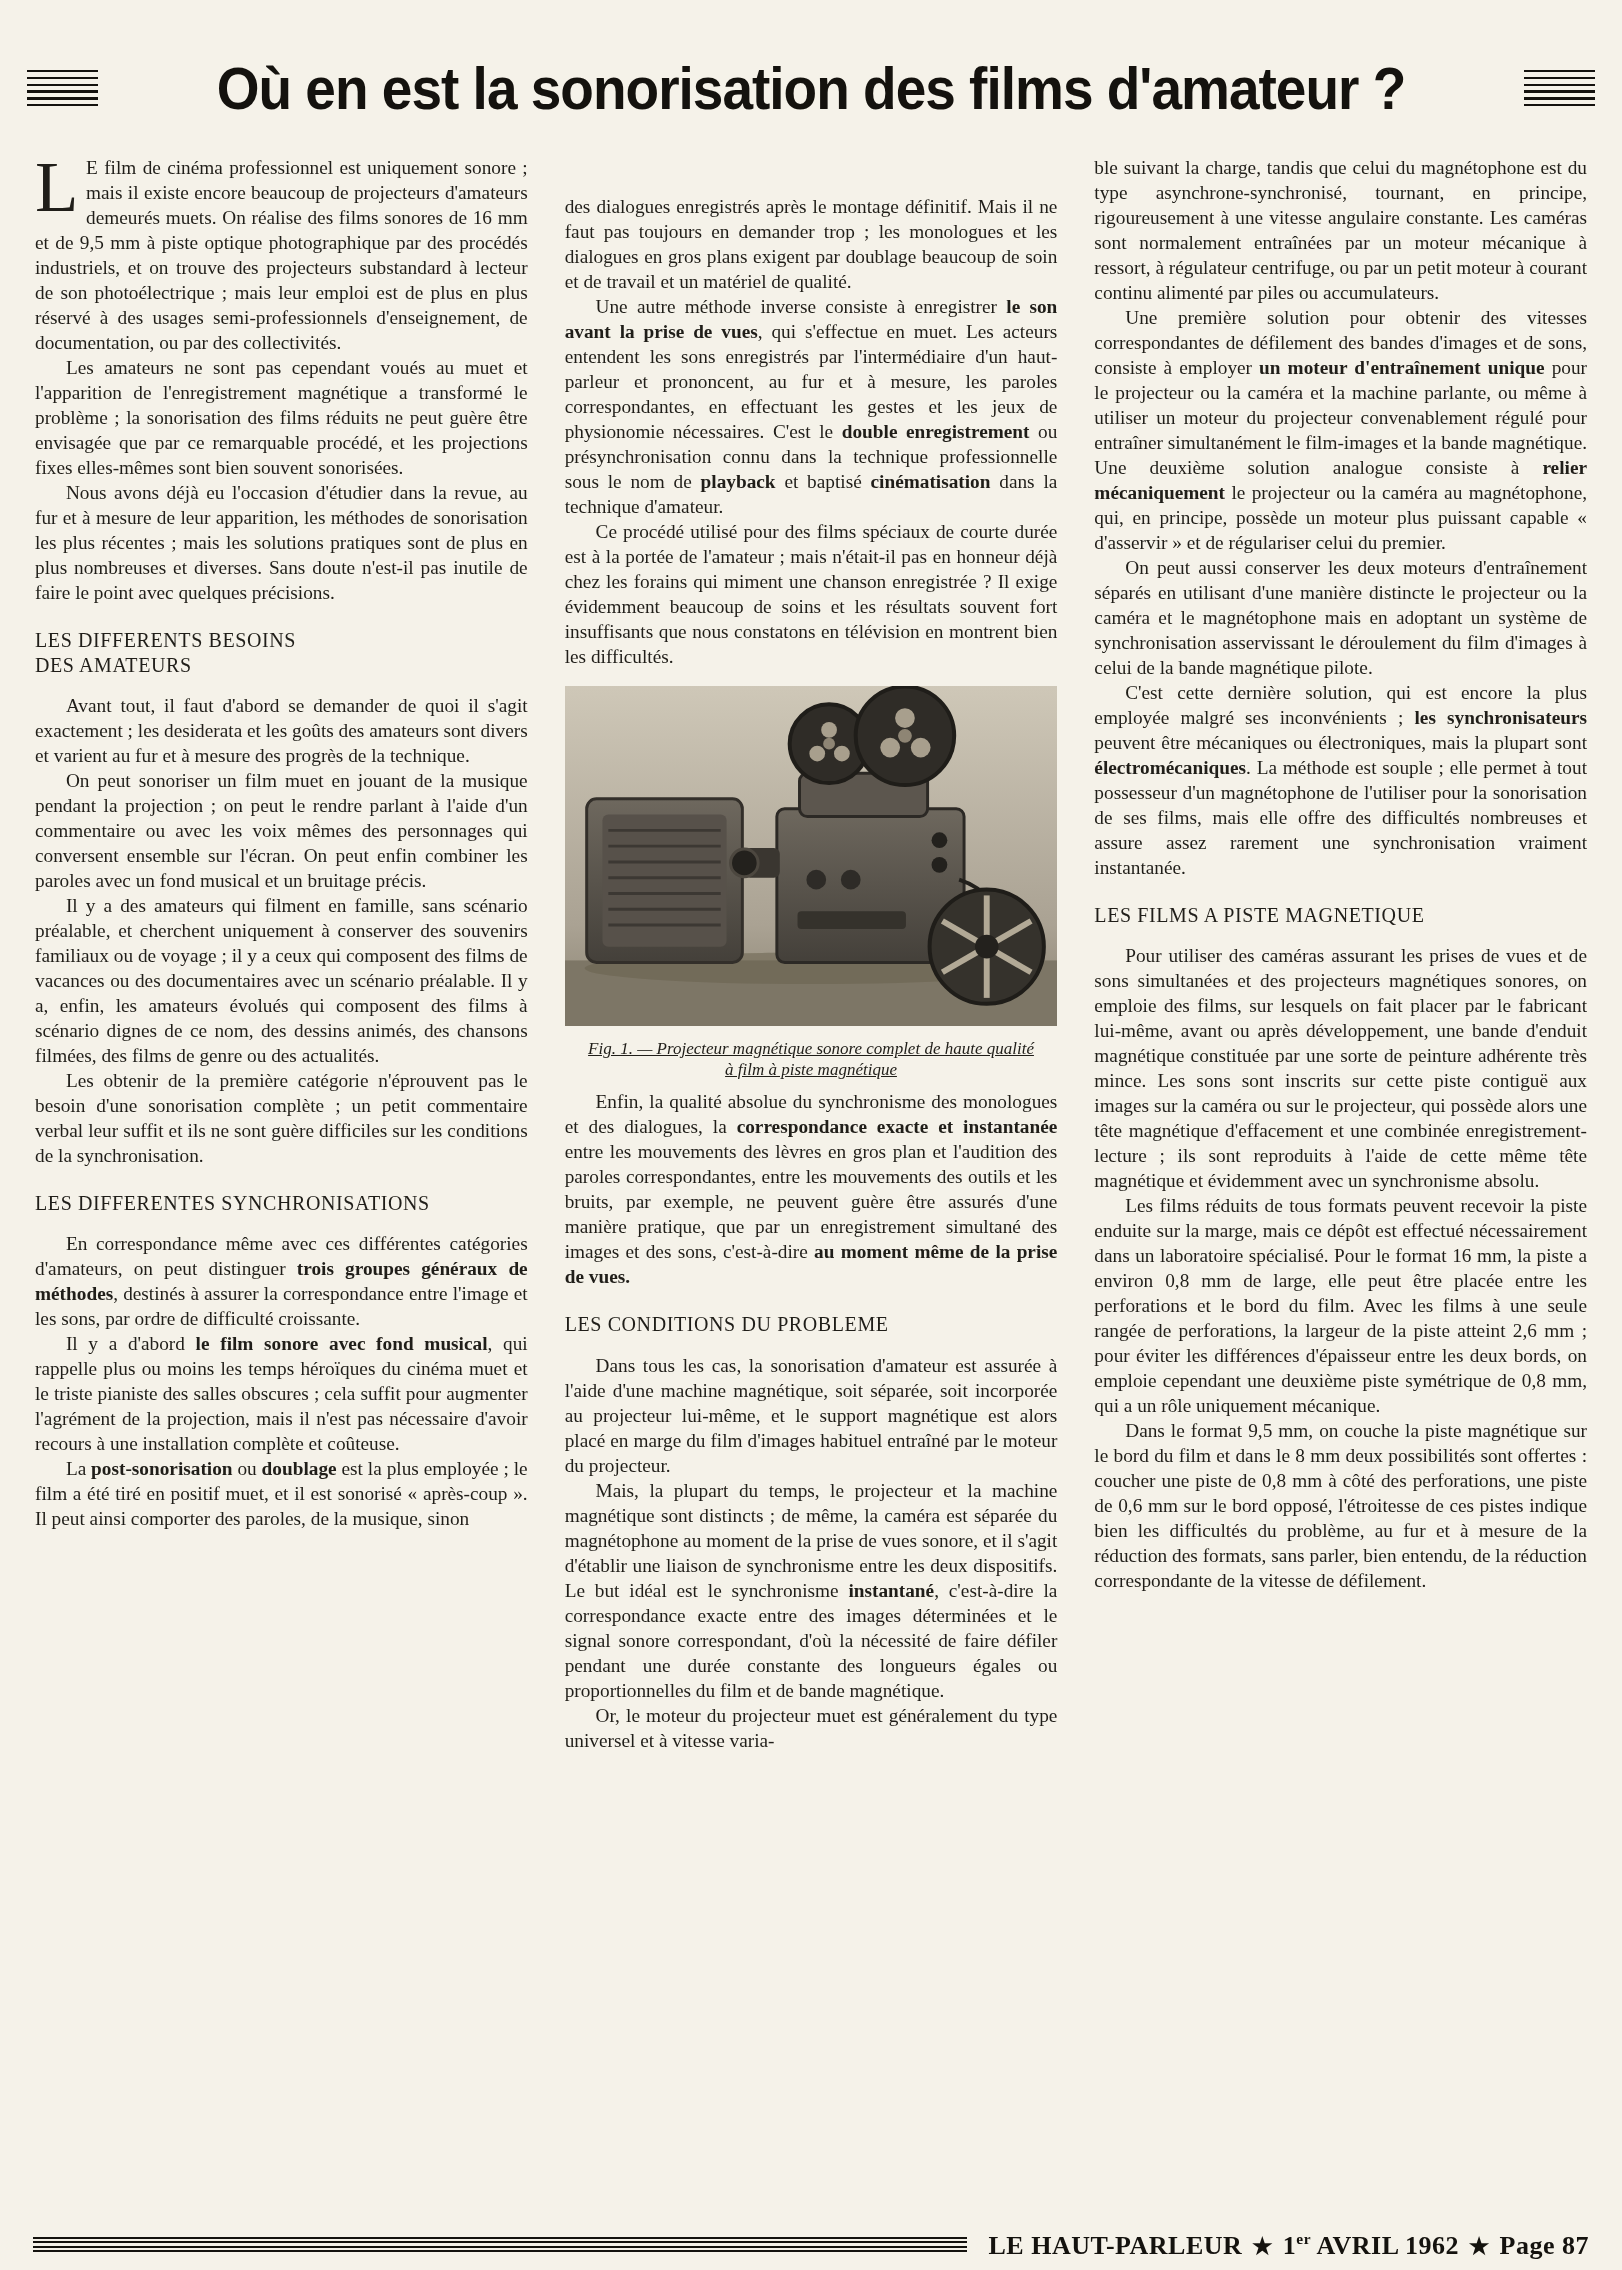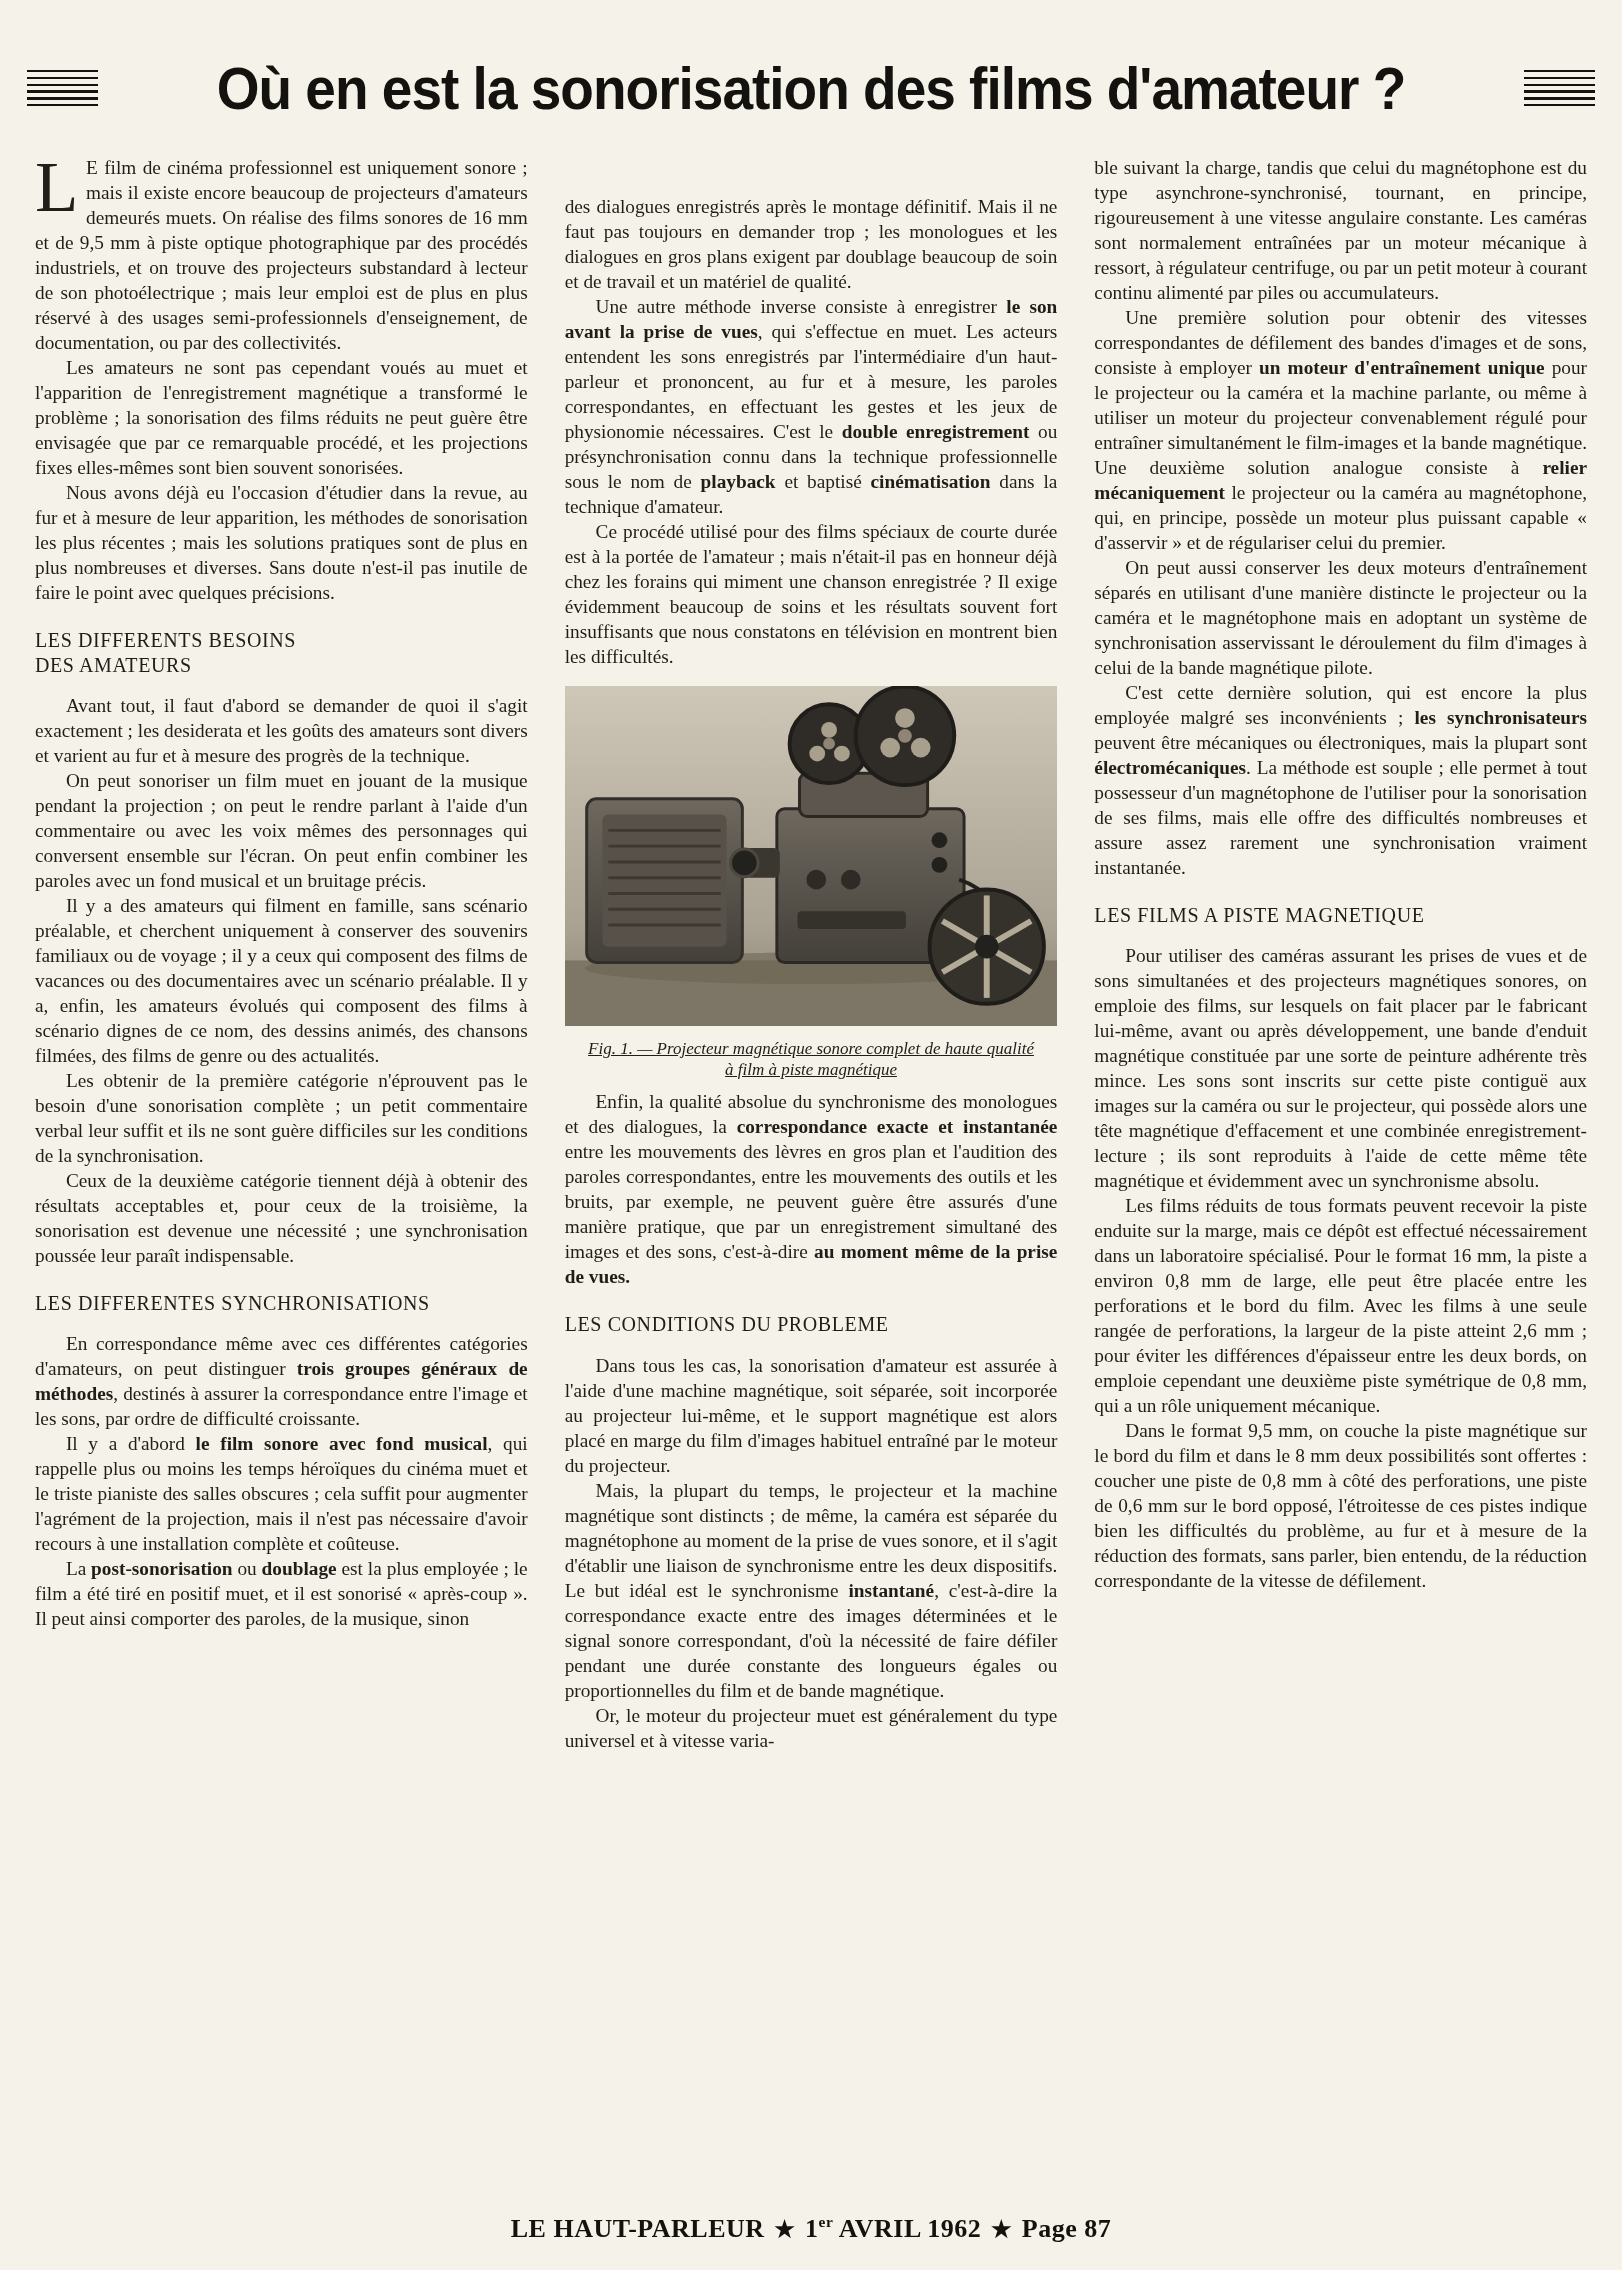--- a/index.html
+++ b/index.html
@@ -90,24 +90,23 @@
   figcaption{
     font-style:italic;
     font-size:17px;
     line-height:21px;
     text-align:center;
     padding:11.6px 17.4px 0 17.4px;
   }
   
   .pagefoot{
     position:absolute;
-    left:33px;right:33px;bottom:27px;
+    left:33px;right:33px;bottom:10px;
     display:flex;
     align-items:center;
-    flex-direction:column;
   }
   .pagefoot .rule-hatch{
     flex:1 1 auto;
     height:16.4px;
     margin-right:21px;
     background:repeating-linear-gradient(180deg,#14120e 0 1.7px,transparent 1.7px 4.4px);
   }
   .foot-text{
     flex:0 0 auto;
     font-weight:700;
@@ -132,21 +131,20 @@
   <div class="col">
       <p class="lead"><span class="dropcap">L</span>E film de cinéma professionnel est uniquement sonore ; mais il existe encore beaucoup de projecteurs d'amateurs demeurés muets. On réalise des films sonores de 16 mm et de 9,5 mm à piste optique photographique par des procédés industriels, et on trouve des projecteurs substandard à lecteur de son photoélectrique ; mais leur emploi est de plus en plus réservé à des usages semi-professionnels d'enseignement, de documentation, ou par des collectivités.</p>
       <p>Les amateurs ne sont pas cependant voués au muet et l'apparition de l'enregistrement magnétique a transformé le problème ; la sonorisation des films réduits ne peut guère être envisagée que par ce remarquable procédé, et les projections fixes elles-mêmes sont bien souvent sonorisées.</p>
       <p>Nous avons déjà eu l'occasion d'étudier dans la revue, au fur et à mesure de leur apparition, les méthodes de sonorisation les plus récentes ; mais les solutions pratiques sont de plus en plus nombreuses et diverses. Sans doute n'est-il pas inutile de faire le point avec quelques précisions.</p>
       <h2>LES DIFFERENTS BESOINS
 DES AMATEURS</h2>
       <p>Avant tout, il faut d'abord se demander de quoi il s'agit exactement ; les desiderata et les goûts des amateurs sont divers et varient au fur et à mesure des progrès de la technique.</p>
       <p>On peut sonoriser un film muet en jouant de la musique pendant la projection ; on peut le rendre parlant à l'aide d'un commentaire ou avec les voix mêmes des personnages qui conversent ensemble sur l'écran. On peut enfin combiner les paroles avec un fond musical et un bruitage précis.</p>
       <p>Il y a des amateurs qui filment en famille, sans scénario préalable, et cherchent uniquement à conserver des souvenirs familiaux ou de voyage ; il y a ceux qui composent des films de vacances ou des documentaires avec un scénario préalable. Il y a, enfin, les amateurs évolués qui composent des films à scénario dignes de ce nom, des dessins animés, des chansons filmées, des films de genre ou des actualités.</p>
       <p>Les obtenir de la première catégorie n'éprouvent pas le besoin d'une sonorisation complète ; un petit commentaire verbal leur suffit et ils ne sont guère difficiles sur les conditions de la synchronisation.</p>
-      <p>Ceux de la deuxième catégorie tiennent déjà à obtenir des résultats acceptables et, pour ceux de la troisième, la sonorisation est devenue une nécessité ; une synchronisation poussée leur paraît indispensable.</p>
       <h2>LES DIFFERENTES SYNCHRONISATIONS</h2>
       <p>En correspondance même avec ces différentes catégories d'amateurs, on peut distinguer <b>trois groupes généraux de méthodes</b>, destinés à assurer la correspondance entre l'image et les sons, par ordre de difficulté croissante.</p>
       <p>Il y a d'abord <b>le film sonore avec fond musical</b>, qui rappelle plus ou moins les temps héroïques du cinéma muet et le triste pianiste des salles obscures ; cela suffit pour augmenter l'agrément de la projection, mais il n'est pas nécessaire d'avoir recours à une installation complète et coûteuse.</p>
       <p>La <b>post-sonorisation</b> ou <b>doublage</b> est la plus employée ; le film a été tiré en positif muet, et il est sonorisé « après-coup ». Il peut ainsi comporter des paroles, de la musique, sinon</p>
     </div>
   <div class="col">
       <p style="text-indent: 0px; margin-top: 39px;">des dialogues enregistrés après le montage définitif. Mais il ne faut pas toujours en demander trop ; les monologues et les dialogues en gros plans exigent par doublage beaucoup de soin et de travail et un matériel de qualité.</p>
       <p>Une autre méthode inverse consiste à enregistrer <b>le son avant la prise de vues</b>, qui s'effectue en muet. Les acteurs entendent les sons enregistrés par l'intermédiaire d'un haut-parleur et prononcent, au fur et à mesure, les paroles correspondantes, en effectuant les gestes et les jeux de physionomie nécessaires. C'est le <b>double enregistrement</b> ou présynchronisation connu dans la technique professionnelle sous le nom de <b>playback</b> et baptisé <b>cinématisation</b> dans la technique d'amateur.</p>
       <p>Ce procédé utilisé pour des films spéciaux de courte durée est à la portée de l'amateur ; mais n'était-il pas en honneur déjà chez les forains qui miment une chanson enregistrée ? Il exige évidemment beaucoup de soins et les résultats souvent fort insuffisants que nous constatons en télévision en montrent bien les difficultés.</p>
       <figure class="photo">

